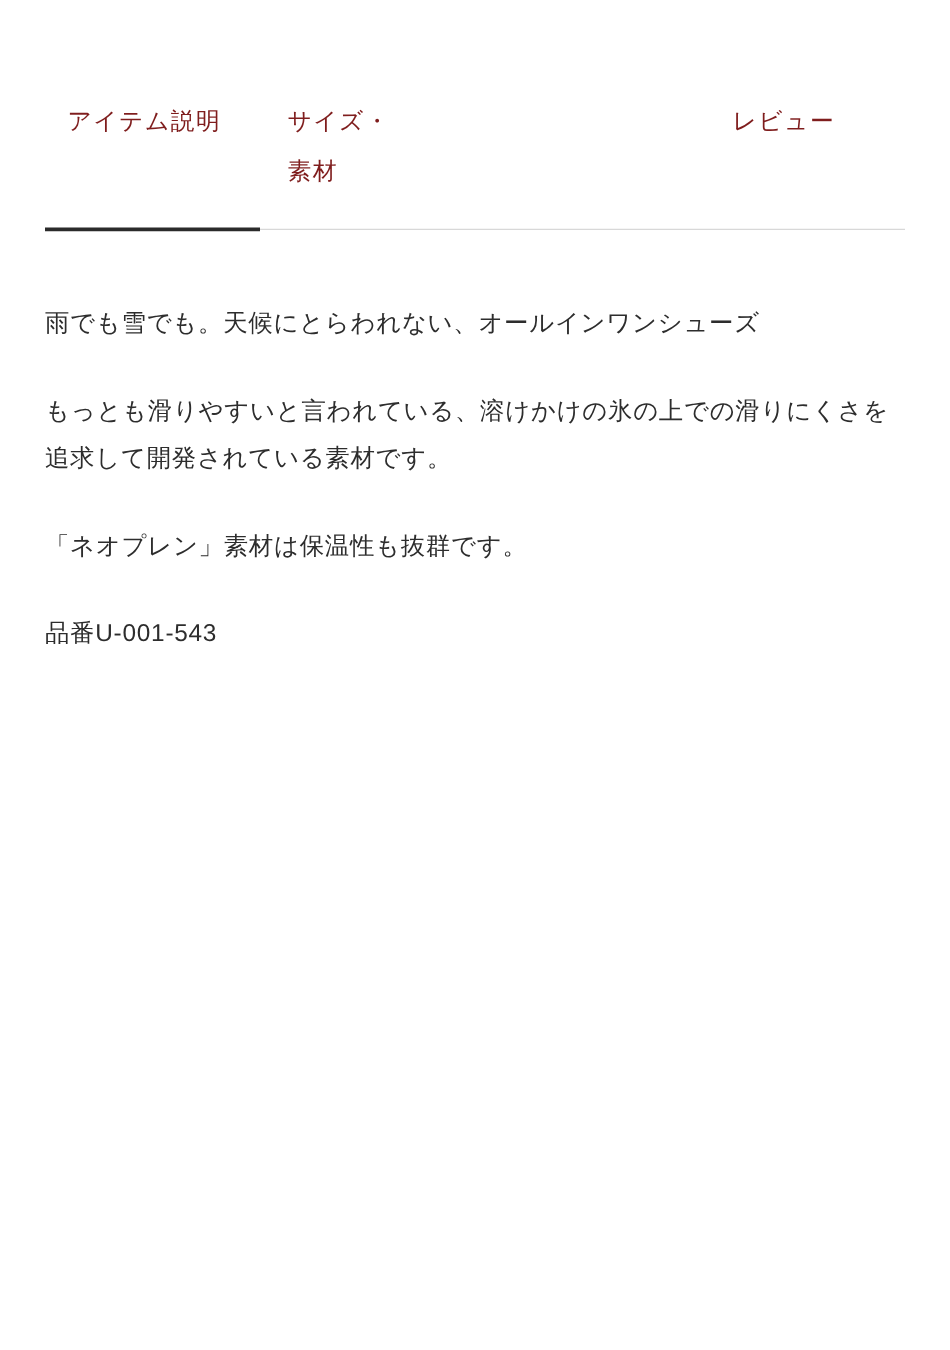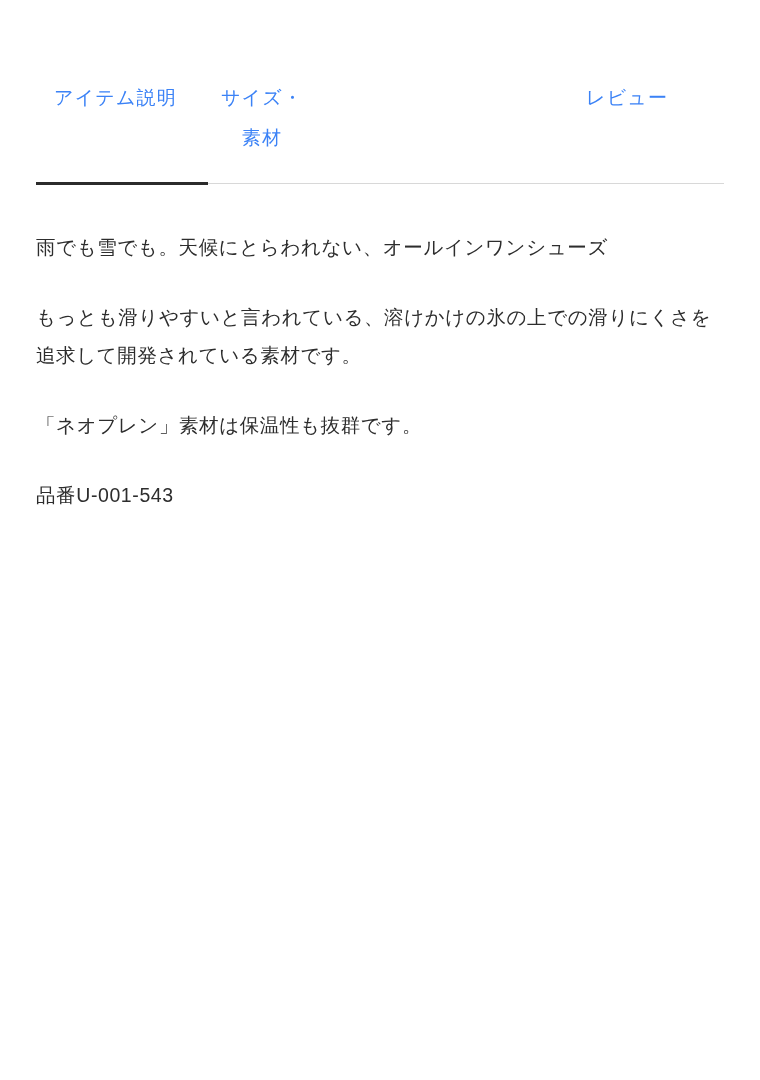--- a/index.html
+++ b/index.html
@@ -28,31 +28,31 @@
     top: 78px;
     width: 760px;
     height: 96px;
   }
   .tab {
     position: absolute;
     top: 0;
     font-size: 19px;
     letter-spacing: 1.2px;
     line-height: 40px;
-    color: #3b82f6;
+    color: #7f1d1d;
     white-space: pre-line;
     text-align: left;
     background: none;
     border: 0;
     padding: 0;
     font-family: "Liberation Sans", "DejaVu Sans", sans-serif;
     cursor: pointer;
   }
   .tab-0 { left: 54px;  width: 150px; }
-  .tab-1 { left: 202px; width: 120px; text-align: center; }
+  .tab-1 { left: 230px; width: 120px; text-align: left; }
   .tab-2 { left: 338px; width: 190px; }
   .tab-3 { left: 586px; width: 120px; }
 
   .tab-underline {
     position: absolute;
     left: 36px;
     top: 182px;
     width: 172px;
     height: 3px;
     background: #2b2b2b;
@@ -63,21 +63,21 @@
     top: 183px;
     width: 516px;
     height: 1px;
     background: #d8d8d8;
   }
 
   
   .content {
     position: absolute;
     left: 36px;
-    top: 228px;
+    top: 240px;
     width: 692px;
   }
   .para {
     font-size: 19.5px;
     line-height: 38px;
     letter-spacing: 0.6px;
     color: #2d2d2d;
     margin: 0;
     white-space: pre-line;
   }

